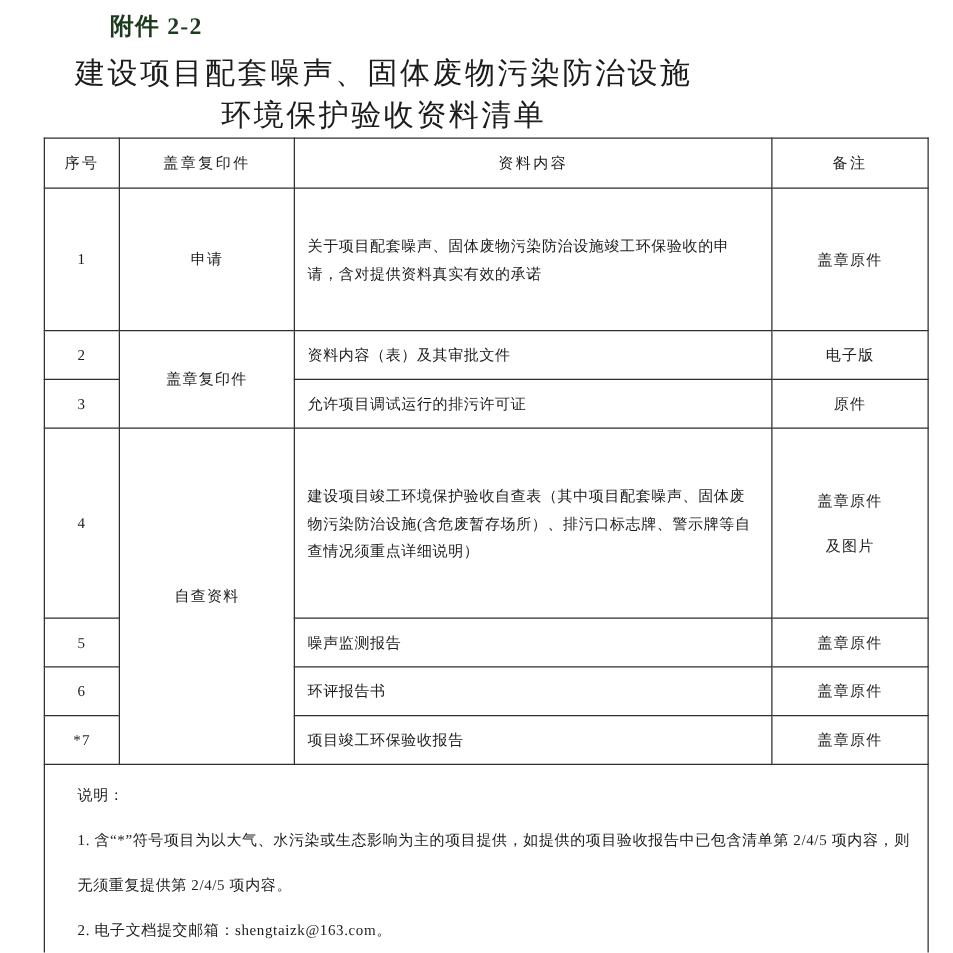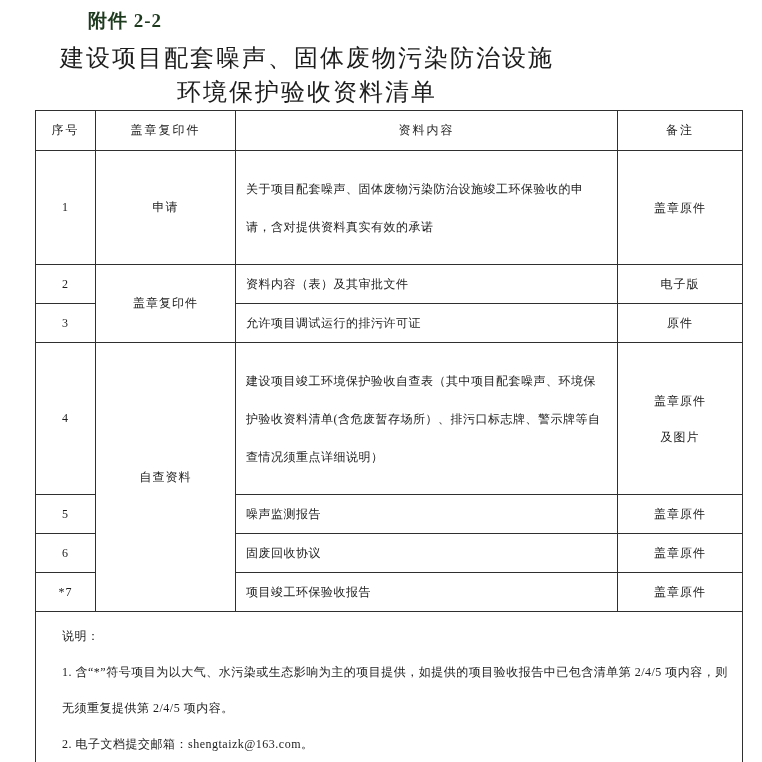--- a/index.html
+++ b/index.html
@@ -40,21 +40,21 @@
     font-size:12px;
     font-weight:normal;
     vertical-align:middle;
     overflow:hidden;
   }
   .doc-table th{height:37px;text-align:center;letter-spacing:2px;}
   td.cell-no,td.cell-cat,td.cell-note{text-align:center;letter-spacing:1px;}
   td.cell-content{
     text-align:left;
     padding:0 11px 0 10px;
-    line-height:38px;
+    line-height:22px;
     letter-spacing:0.5px;
   }
   td.cell-note{white-space:pre-line;line-height:36px;}
   tr.r-head{height:37px;}
   tr.r1{height:114px;}
   tr.r2{height:37px;}
   tr.r3{height:37px;}
   tr.r4{height:152px;}
   tr.r5{height:36px;}
   tr.r6{height:38px;}
@@ -107,34 +107,34 @@
 
     <tr class="r3">
       <td class="cell-no">3</td>
       <td class="cell-content">允许项目调试运行的排污许可证</td>
       <td class="cell-note">原件</td>
     </tr>
 
     <tr class="r4">
       <td class="cell-no">4</td>
       <td class="cell-cat" rowspan="4">自查资料</td>
-      <td class="cell-content">建设项目竣工环境保护验收自查表（其中项目配套噪声、环境保护验收资料清单(含危废暂存场所）、排污口标志牌、警示牌等自查情况须重点详细说明）</td>
+      <td class="cell-content">建设项目竣工环境保护验收自查表（其中项目配套噪声、固体废物污染防治设施(含危废暂存场所）、排污口标志牌、警示牌等自查情况须重点详细说明）</td>
       <td class="cell-note">盖章原件
 及图片</td>
     </tr>
 
     <tr class="r5">
       <td class="cell-no">5</td>
       <td class="cell-content">噪声监测报告</td>
       <td class="cell-note">盖章原件</td>
     </tr>
 
     <tr class="r6">
       <td class="cell-no">6</td>
-      <td class="cell-content">固废回收协议</td>
+      <td class="cell-content">环评报告书</td>
       <td class="cell-note">盖章原件</td>
     </tr>
 
     <tr class="r7">
       <td class="cell-no">*7</td>
       <td class="cell-content">项目竣工环保验收报告</td>
       <td class="cell-note">盖章原件</td>
     </tr>
 
     <tr>

